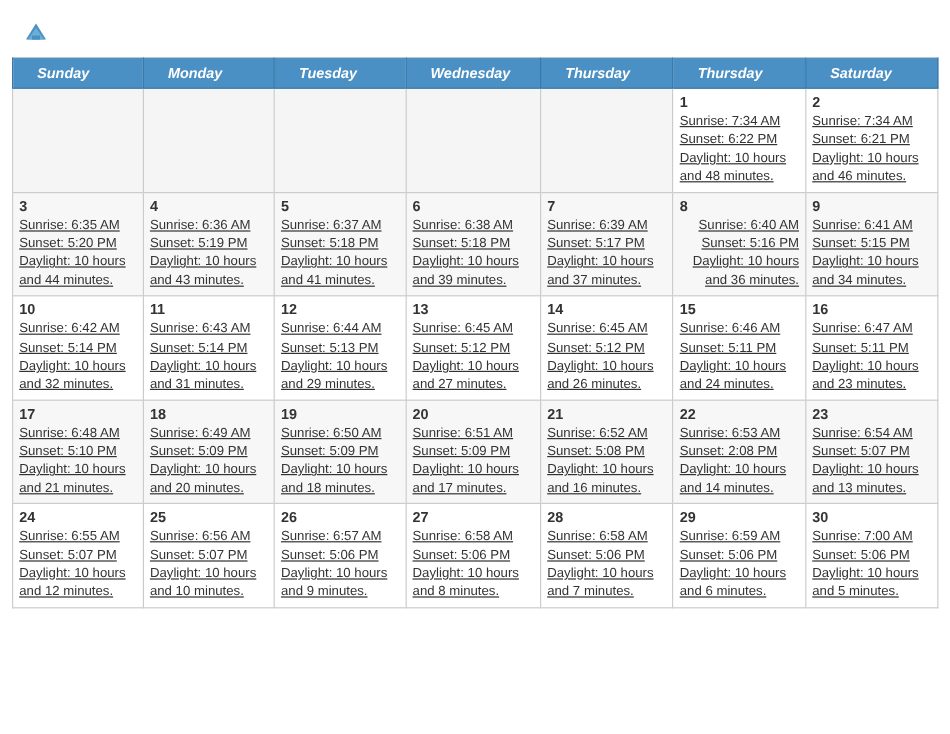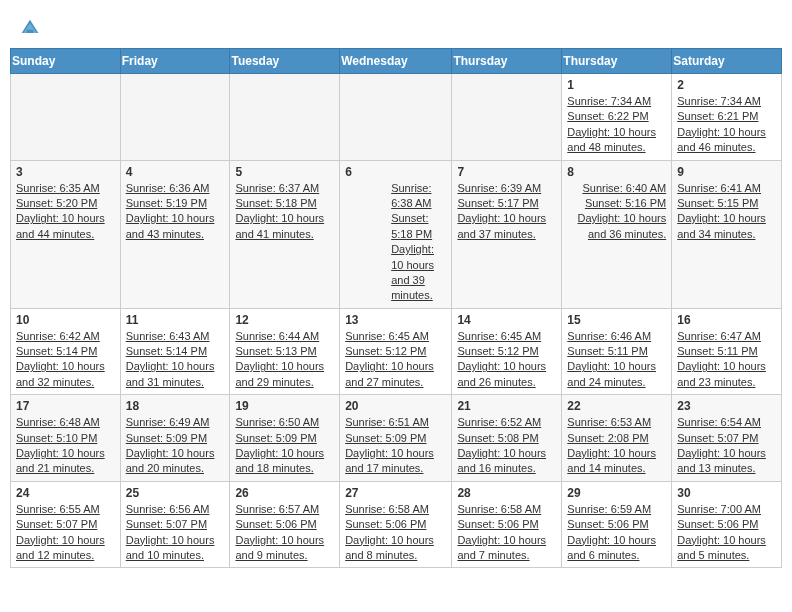--- a/index.html
+++ b/index.html
@@ -51,23 +51,24 @@
     .calendar {
       width: 100%;
       border-collapse: collapse;
       margin-top: 6px;
     }
     .calendar th {
       background: #4a90c4;
       color: #fff;
       font-size: 12px;
       font-weight: bold;
-      padding: 5px 1px;
+      padding: 5px 20px;
       text-align: left;
       border: 1px solid #3a7aaa;
+      font-style: italic;
     }
     .calendar td {
       border: 1px solid #ccc;
       vertical-align: top;
       padding: 4px 5px;
       width: 113px;
       min-height: 80px;
       font-size: 10.5px;
       color: #333;
       background: #fff;
@@ -110,21 +111,21 @@
   <div class="title-block">
     <div class="month-title"></div>
     <div class="location-title"></div>
   </div>
 </div>
 
 <table class="calendar">
   <thead>
     <tr>
     <th>Sunday</th>
-        <th>Friday</th>
+        <th>Monday</th>
         <th>Tuesday</th>
         <th>Wednesday</th>
         <th>Thursday</th>
         <th>Thursday</th>
         <th>Saturday</th>
       </tr>
   </thead>
   <tbody id="calendar-body">
   <tr>
         <td class="empty"></td>
@@ -159,21 +160,21 @@
 Daylight: 10 hours and 43 minutes.</div>
         </td>
         <td>
           <span class="day-number">5</span>
           <div class="day-info" style="white-space: pre-line;">Sunrise: 6:37 AM
 Sunset: 5:18 PM
 Daylight: 10 hours and 41 minutes.</div>
         </td>
         <td>
           <span class="day-number">6</span>
-          <div class="day-info" style="white-space: pre-line; margin-left: 46px;">Sunrise: 6:38 AM
+          <div class="day-info" style="white-space: pre-line;">Sunrise: 6:38 AM
 Sunset: 5:18 PM
 Daylight: 10 hours and 39 minutes.</div>
         </td>
         <td>
           <span class="day-number">7</span>
           <div class="day-info" style="white-space: pre-line;">Sunrise: 6:39 AM
 Sunset: 5:17 PM
 Daylight: 10 hours and 37 minutes.</div>
         </td>
         <td>

